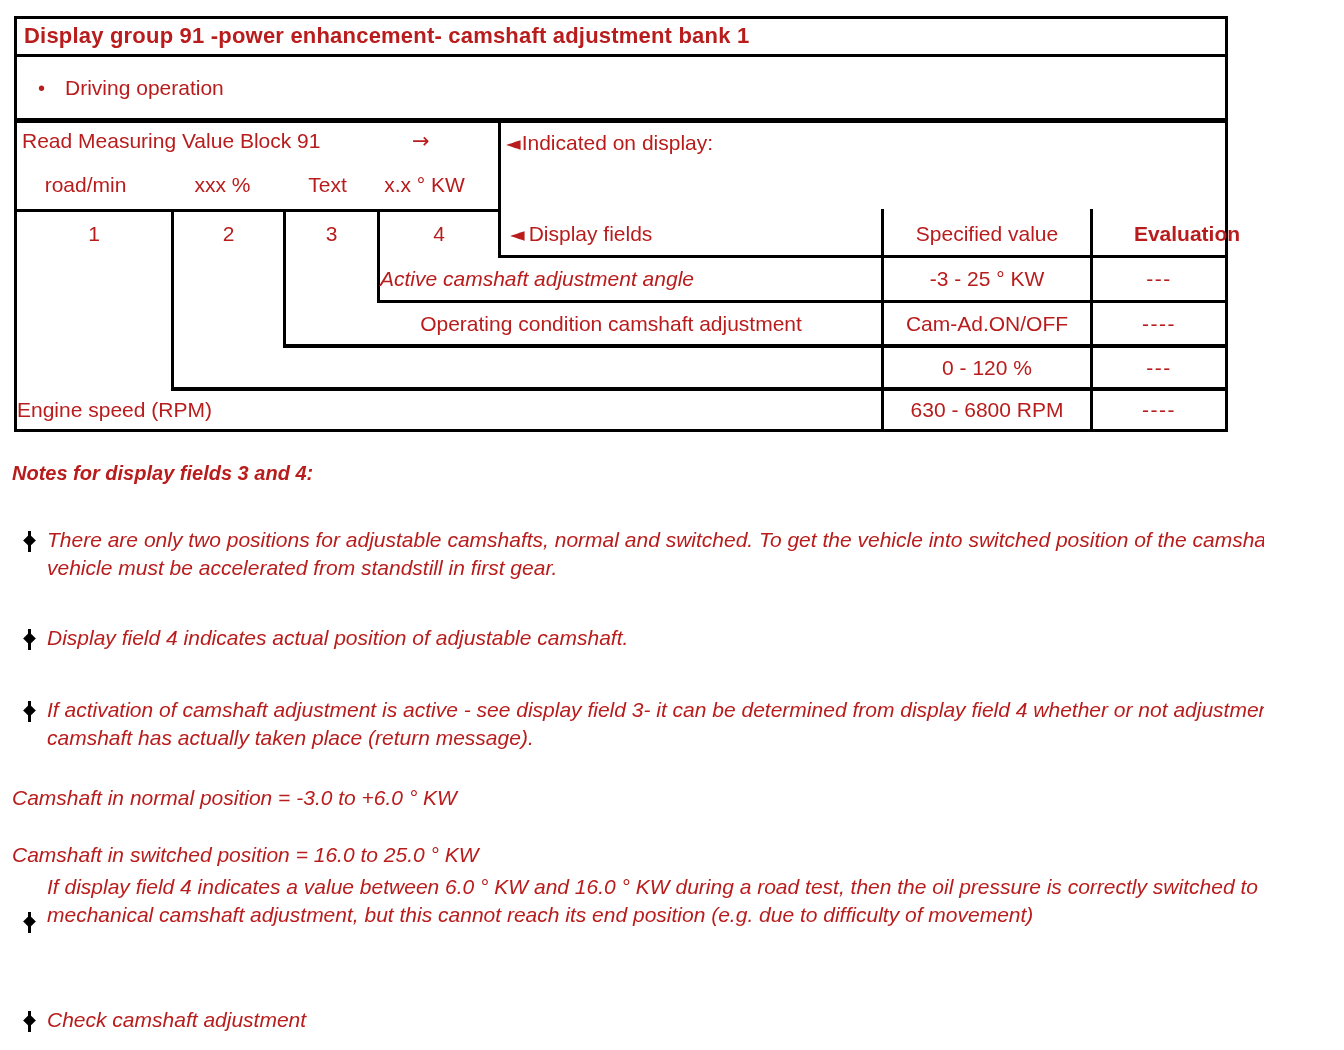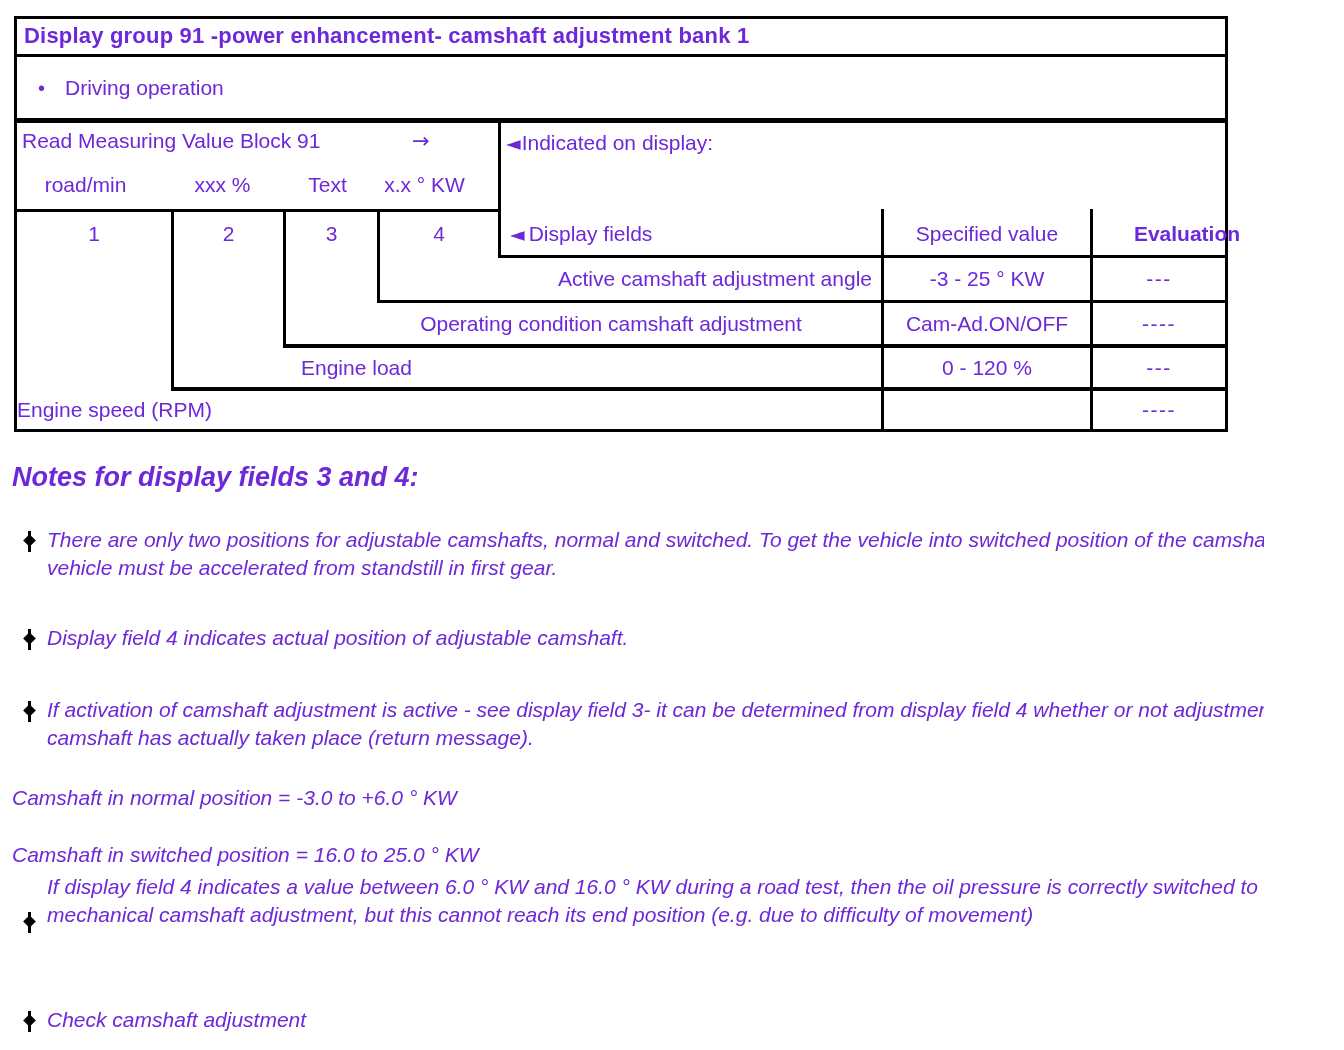--- a/index.html
+++ b/index.html
@@ -1,35 +1,35 @@
 <!DOCTYPE html>
 <html><head>
 <meta charset="utf-8">
 <style>
   html,body{margin:0;padding:0;background:#fff;}
   .page{
     position:relative;
     width:1264px;height:1050px;
     background:#ffffff;
     font-family:"Liberation Sans","DejaVu Sans",sans-serif;
-    color:#6d28d9;
+    color:#b91c1c;
     overflow:hidden;
   }
   .bl{position:absolute;background:#000;}
   .abs{position:absolute;}
   .cell{position:absolute;display:flex;align-items:center;font-size:21px;}
   .c-center{justify-content:center;text-align:center;}
-  .c-right{justify-content:flex-end;text-align:right;}
+  .c-right{justify-content:flex-start;text-align:right;font-style:italic;}
   .title{font-size:22px;font-weight:bold;letter-spacing:0.2px;}
   .bold{font-weight:bold;padding-left:28px;}
   .pointer{font-family:"DejaVu Sans",sans-serif;font-size:19px;margin-right:4px;}
   .pointer.tight{margin-right:1px;}
   .arrow{font-family:"DejaVu Sans",sans-serif;font-size:21px;}
   .dash{letter-spacing:1.5px;}
-  .notes-head{font-size:27px;font-weight:bold;font-style:italic;}
+  .notes-head{font-size:20px;font-weight:bold;font-style:italic;}
   .note-text{font-size:21px;font-style:italic;line-height:28px;}
   .nb{position:absolute;width:11px;height:21px;}
   .nb i{position:absolute;left:4px;top:0;width:3px;height:21px;background:#000;}
   .nb b{position:absolute;left:1px;top:5px;width:9px;height:9px;background:#000;transform:rotate(45deg);}
   .opbullet{font-size:20px;margin-right:0;}
 </style>
 </head>
 <body>
 
 <div class="page">
@@ -127,33 +127,33 @@
   <div class="cell c-center" style="left:286px;top:303px;width:595px;height:41px;">
     <span style="margin-left:55px;">Operating condition camshaft adjustment</span>
   </div>
   <div class="cell c-center" style="left:884px;top:303px;width:206px;height:41px;">
     <span>Cam-Ad.ON/OFF</span>
   </div>
   <div class="cell c-center dash" style="left:1093px;top:303px;width:132px;height:41px;">
     <span>----</span>
   </div>
 
-  <div class="cell" style="left:174px;top:348px;width:705px;height:39px;padding-left:127px;">
-    <span>Engine load</span>
-  </div>
   <div class="cell c-center" style="left:884px;top:348px;width:206px;height:39px;">
     <span>0 - 120 %</span>
   </div>
   <div class="cell c-center dash" style="left:1093px;top:348px;width:132px;height:39px;">
     <span>---</span>
   </div>
 
   <div class="cell" style="left:17px;top:391px;width:862px;height:38px;">
     <span>Engine speed (RPM)</span>
   </div>
+  <div class="cell c-center" style="left:884px;top:391px;width:206px;height:38px;">
+    <span>630 - 6800 RPM</span>
+  </div>
   <div class="cell c-center dash" style="left:1093px;top:391px;width:132px;height:38px;">
     <span>----</span>
   </div>
 
   <div class="abs notes-head" style="left:12px;top:462px;width:900px;">
     <span>Notes for display fields 3 and 4:</span>
   </div>
 
   <span class="nb" style="left:24px;top:531px;">
       <i></i>

